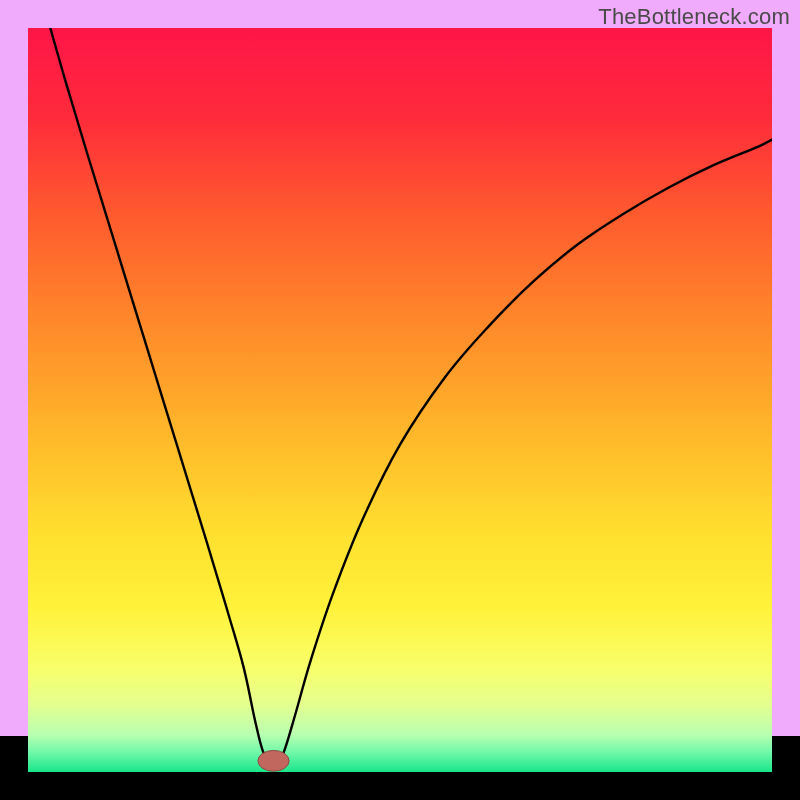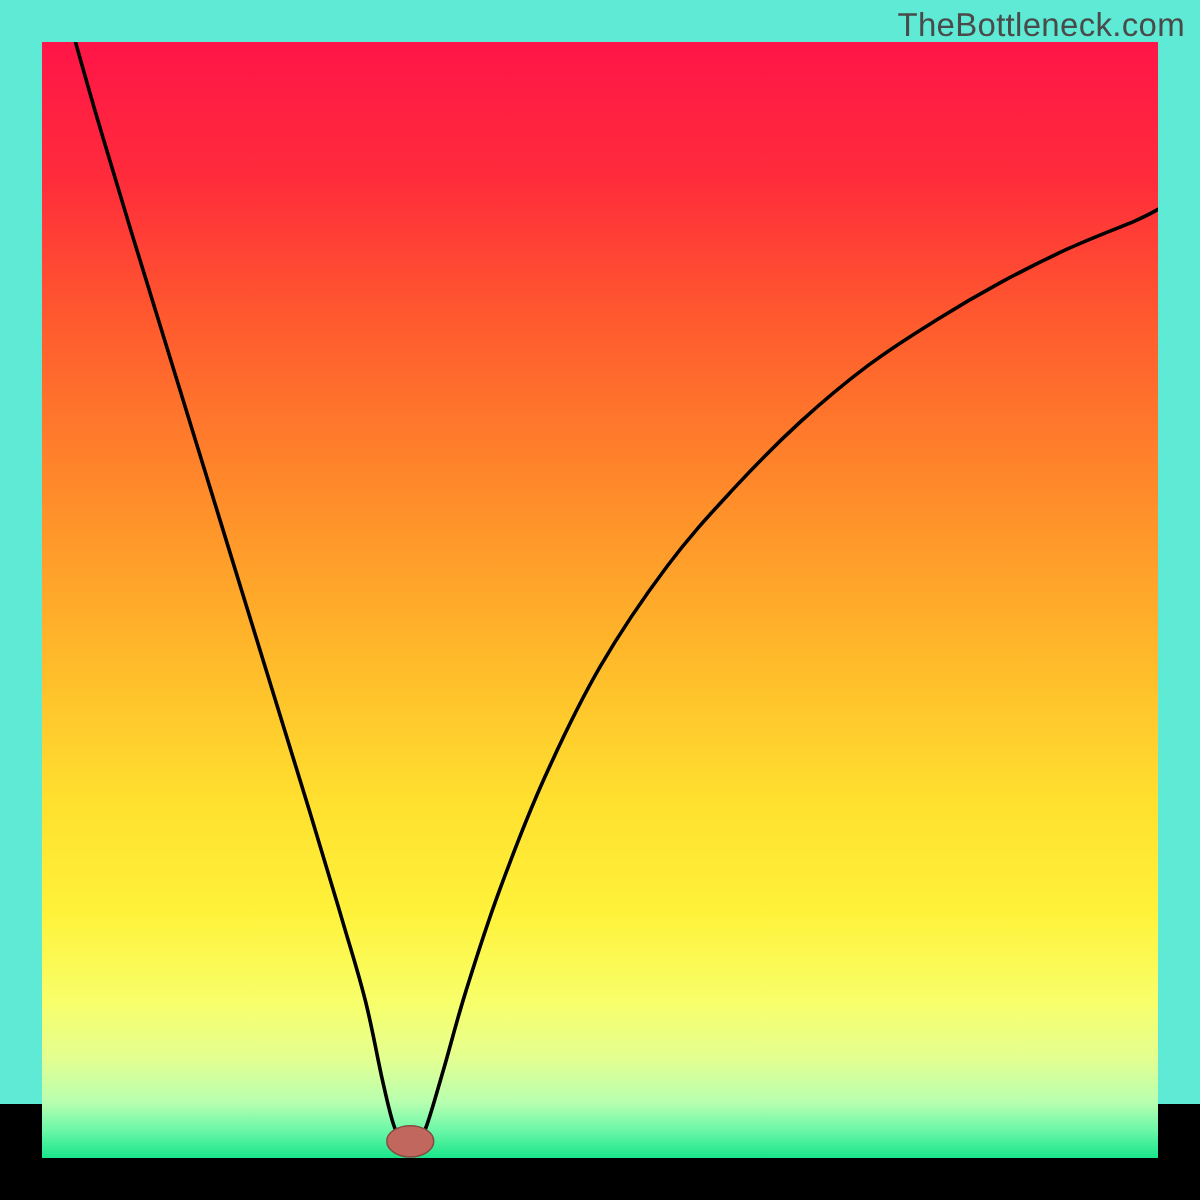--- a/index.html
+++ b/index.html
@@ -10,21 +10,21 @@
     background: #000;
     overflow: hidden;
     font-family: Arial, Helvetica, sans-serif;
   }
   .frame {
     position: absolute;
     left: 0;
     top: 0;
     width: 800px;
     height: 736px;
-    background: #5eead4;
+    background: #f0abfc;
   }
   .plot {
     position: absolute;
     left: 28px;
     top: 28px;
     width: 744px;
     height: 744px;
     overflow: hidden;
   }
   .watermark {

